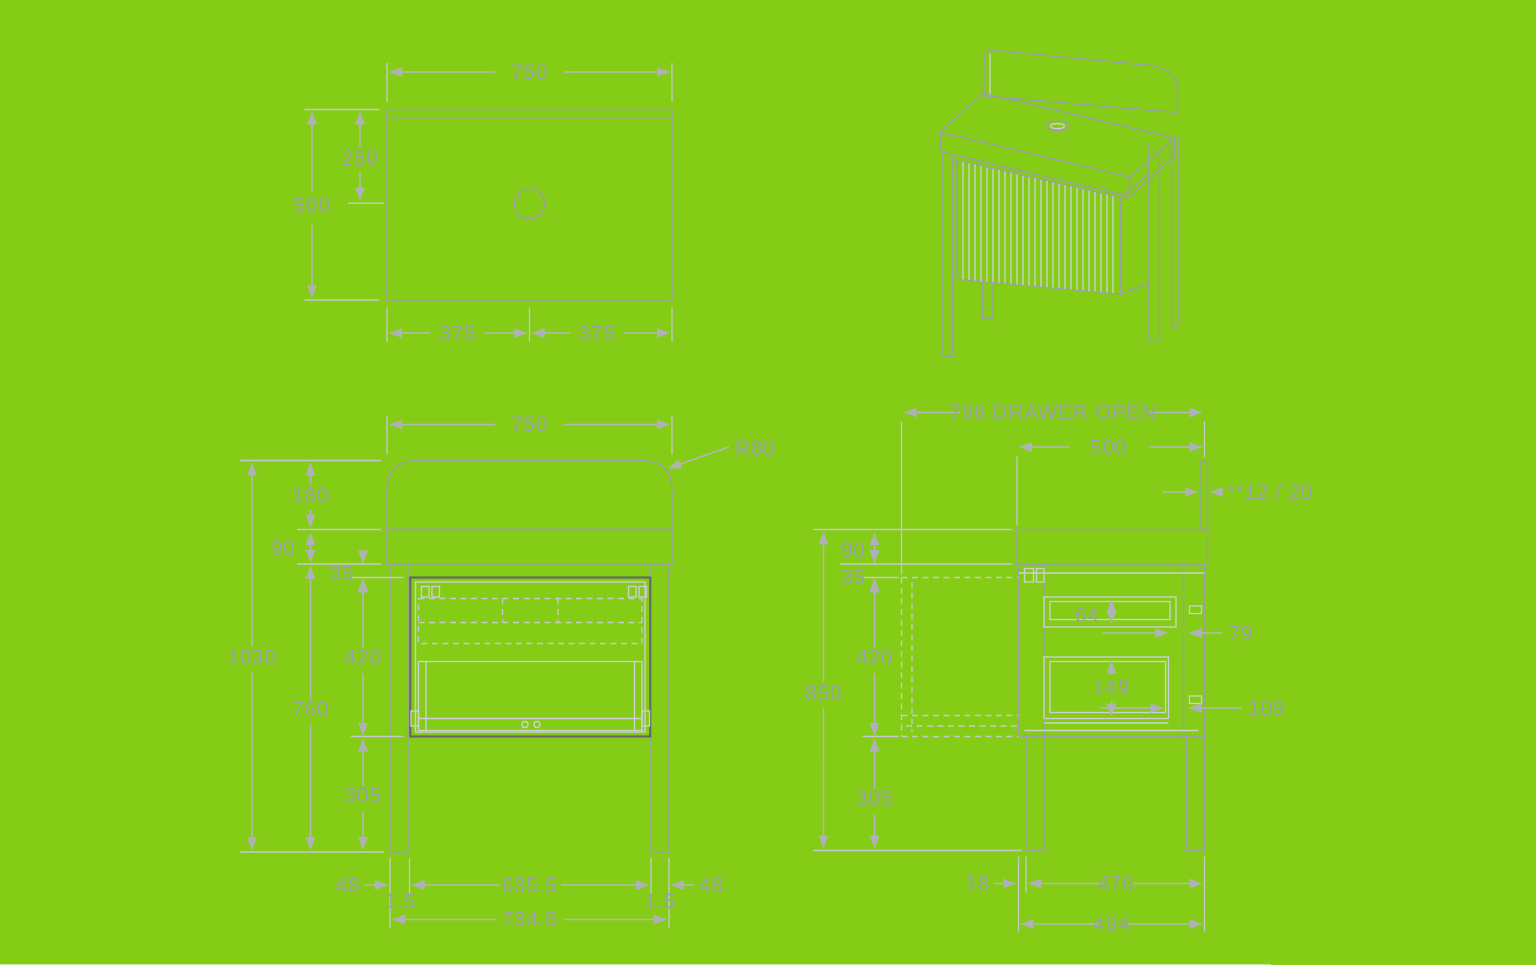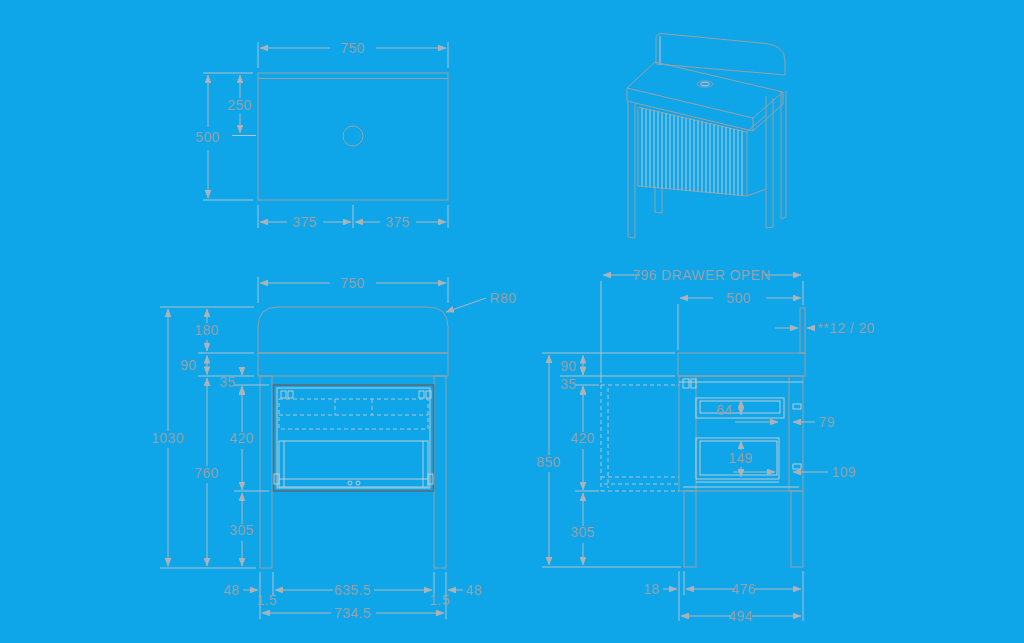--- a/index.html
+++ b/index.html
@@ -1,16 +1,16 @@
 <!DOCTYPE html>
 <html><head>
 <meta charset="utf-8">
 <style>
   html,body{margin:0;padding:0;background:#ffffff;}
-  .stage{position:relative;width:1024px;height:643px;background:#0ea5e9;overflow:hidden;
+  .stage{position:relative;width:1024px;height:643px;background:#84cc16;overflow:hidden;
          font-family:"Liberation Sans","DejaVu Sans",sans-serif;}
   svg{display:block;}
   .ln   {fill:none;stroke:#9aa0a4;stroke-width:1;}
   .lnd  {fill:none;stroke:#63676b;stroke-width:1.4;}
   .lnl  {fill:none;stroke:#cdd0d3;stroke-width:0.9;}
   .dash {fill:none;stroke:#c6c9cc;stroke-width:0.9;stroke-dasharray:4 3;}
   .dim  {fill:none;stroke:#b3b7bb;stroke-width:1;}
   .ext  {fill:none;stroke:#c3c7ca;stroke-width:0.9;}
   text.t{fill:#9ba1a7;font-size:14px;letter-spacing:0.4px;}
   .mid{text-anchor:middle;} .end{text-anchor:end;} .sta{text-anchor:start;}

